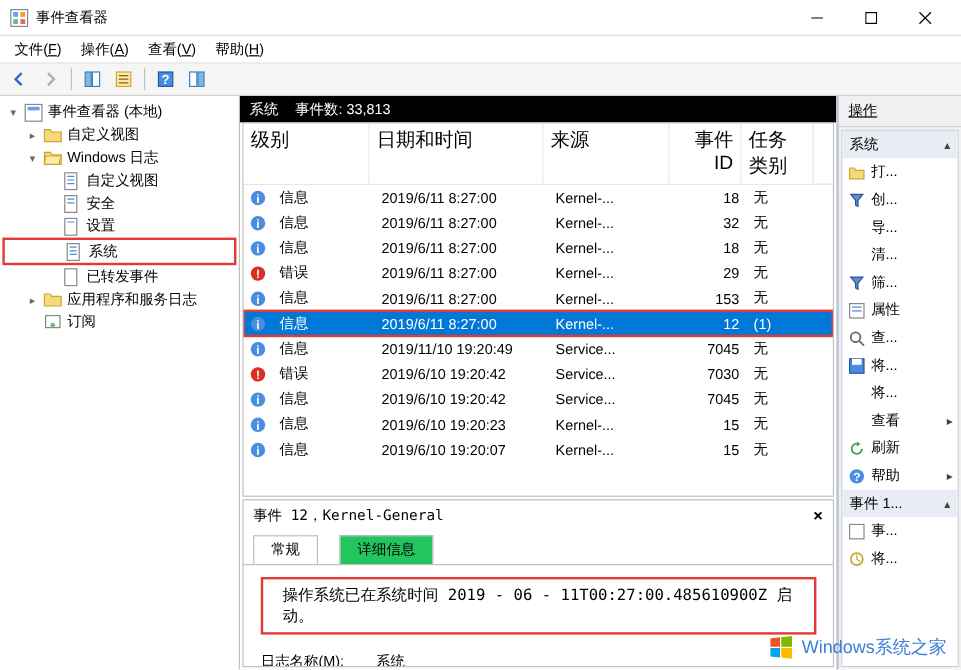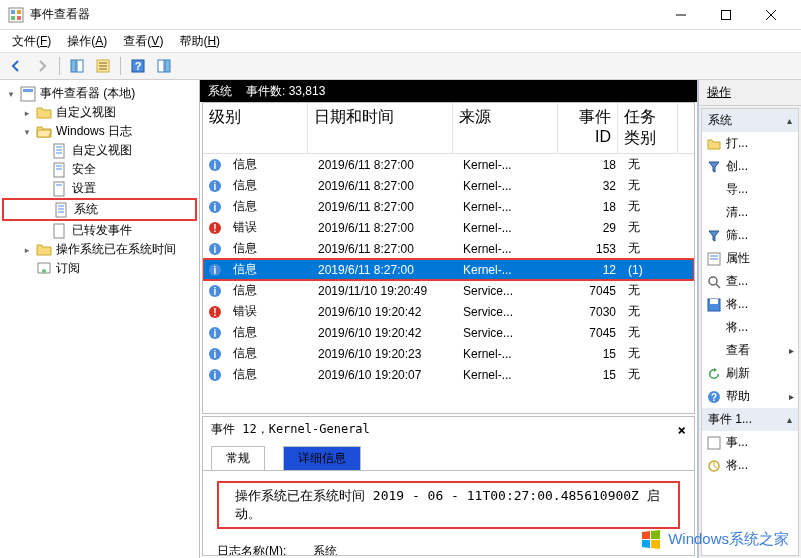--- a/index.html
+++ b/index.html
@@ -44,21 +44,21 @@
     .grid-row { display: flex; align-items: center; height: 21px; cursor: pointer; }
     .grid-row.selected { background: #0078d7; color: #fff; outline: 2px solid #e53935; outline-offset: -1px; }
     .grid-cell { padding: 2px 6px; overflow: hidden; text-overflow: ellipsis; white-space: nowrap; font-size: 12px; }
     .row-icon { width: 16px; height: 16px; margin-left: 4px; margin-right: 4px; display: inline-flex; align-items: center; justify-content: center; }
     
     .detail-panel { height: 140px; border: 1px solid #c0c0c0; margin: 2px; display: flex; flex-direction: column; }
     .detail-header { display: flex; align-items: center; padding: 4px 8px; font-family: SimSun, monospace; }
     .detail-header-text { flex: 1; }
     .detail-close { cursor: pointer; font-weight: bold; font-size: 14px; }
     .detail-tabs { display: flex; padding: 4px 8px 0 8px; border-bottom: 1px solid #c0c0c0; gap: 18px; }
-    .detail-tab { padding: 3px 14px; border: 1px solid #c0c0c0; border-bottom: none; cursor: pointer; background: #1d4ed8; font-size: 12px; }
+    .detail-tab { padding: 3px 14px; border: 1px solid #c0c0c0; border-bottom: none; cursor: pointer; background: #22c55e; font-size: 12px; }
     .detail-tab.active { background: #fff; }
     .detail-body { flex: 1; padding: 10px 14px; overflow: auto; }
     .detail-msg { border: 2px solid #e53935; padding: 4px 16px; font-family: SimSun, monospace; font-size: 13px; }
     .detail-logname { margin-top: 14px; font-size: 12px; }
     .detail-logname u { text-decoration: underline; }
     
     .actions-panel { width: 104px; border-left: 2px solid #b8c4db; background: #f0f0f0; display: flex; flex-direction: column; }
     .actions-title { background: #f0f0f0; padding: 4px 8px; font-size: 12px; border-bottom: 1px solid #d0d0d0; text-decoration: underline; }
     .actions-body { flex: 1; overflow: auto; background: #fff; margin: 2px; border: 1px solid #d0d0d0; }
     .action-group-hdr { background: #e8edf5; padding: 3px 6px; display: flex; align-items: center; justify-content: space-between; font-size: 12px; }
@@ -239,21 +239,21 @@
         </span>
       <span>已转发事件</span>
     </div>
     <div class="tree-node indent-1">
       <span class="tree-expander">▸</span>
       <span class="tree-icon">
           <svg width="16" height="16" viewBox="0 0 16 16">
             <path d="M1 3h5l1 2h8v8H1z" fill="#f7d97a" stroke="#c9a830"></path>
           </svg>
         </span>
-      <span>操作系统已在系统时间</span>
+      <span>应用程序和服务日志</span>
     </div>
     <div class="tree-node indent-1">
       <span class="tree-expander"></span>
       <span class="tree-icon">
           <svg width="16" height="16" viewBox="0 0 16 16">
             <rect x="2" y="2" width="12" height="10" fill="#fff" stroke="#888"></rect>
             <circle cx="8" cy="10" r="2" fill="#6ac27a"></circle>
           </svg>
         </span>
       <span>订阅</span>

